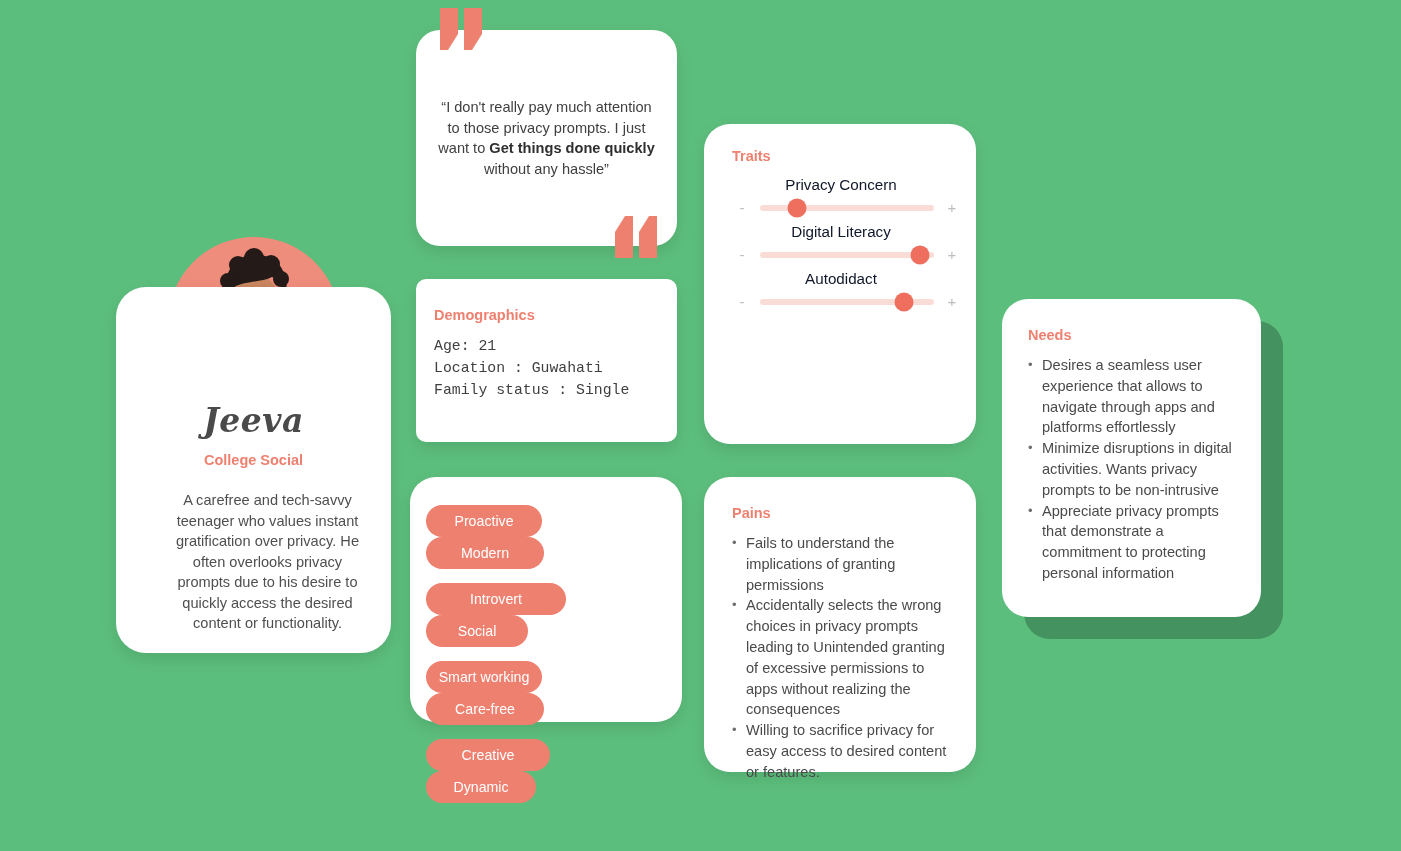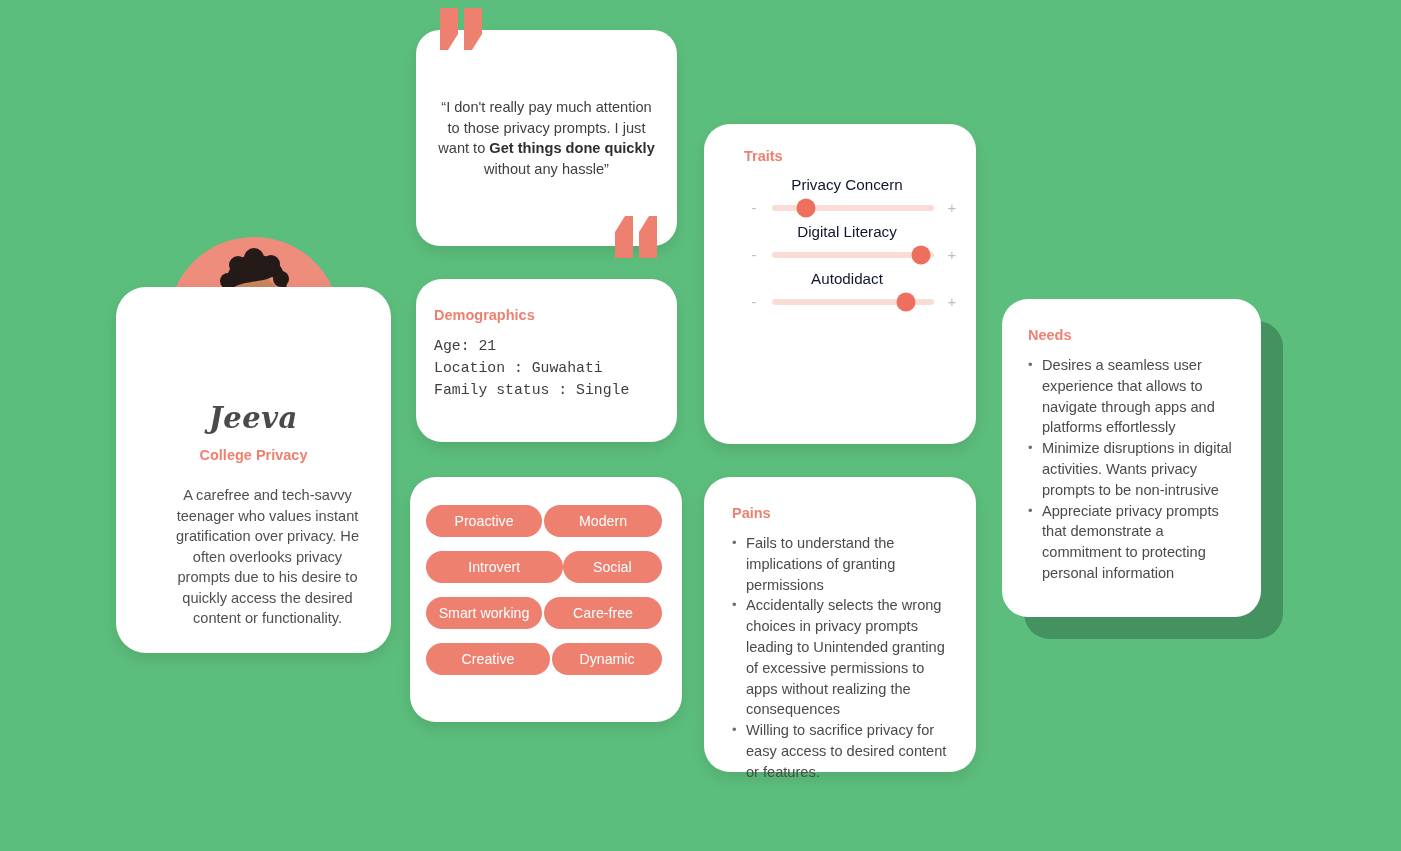--- a/index.html
+++ b/index.html
@@ -15,21 +15,21 @@
     position: relative;
   }
   .stage {
     position: relative;
     width: 1401px;
     height: 851px;
   }
   .card {
     position: absolute;
     background: #ffffff;
-    border-radius: 26px;
+    border-radius: 10px;
     box-shadow: 0 6px 16px rgba(0,0,0,0.10);
     box-sizing: border-box;
   }
 
   
   #profile-card {
     left: 116px;
     top: 287px;
     width: 275px;
     height: 366px;
@@ -46,21 +46,21 @@
     border-radius: 50%;
     overflow: hidden;
     background: #ef8d7c;
   }
   #avatar svg { display: block; }
   .person-name {
     margin-top: 114px;
     font-family: "DejaVu Serif", "Liberation Serif", serif;
     font-style: italic;
     font-weight: bold;
-    font-size: 29px;
+    font-size: 33px;
     color: #4a4a4a;
     letter-spacing: 0.5px;
   }
   .person-role {
     margin-top: 12px;
     font-size: 14.5px;
     font-weight: bold;
     color: #ee8070;
   }
   .person-bio {
@@ -125,40 +125,41 @@
     top: 477px;
     width: 272px;
     height: 245px;
     border-radius: 26px;
     padding: 28px 20px 0 16px;
   }
   .tag-row {
     display: flex;
     justify-content: space-between;
     margin-bottom: 14px;
+    flex-direction: column;
   }
   .tag {
     background: #ee8070;
     color: #ffffff;
     border-radius: 19px;
     font-size: 14.2px;
     height: 32px;
     line-height: 32px;
     text-align: center;
     box-sizing: border-box;
   }
 
   
   #traits-card {
     left: 704px;
     top: 124px;
     width: 272px;
     height: 320px;
     border-radius: 26px;
-    padding: 24px 0 0 40px;
+    padding: 24px 0 0 28px;
   }
   .trait-block { margin-top: 10px; }
   .trait-label {
     text-align: center;
     font-size: 15.2px;
     color: #0f172a;
     margin-bottom: 10px;
     padding-right: 26px;
   }
   .slider-row {
@@ -310,21 +311,21 @@
         <path d="M78 92 C83 95 90 95 95 92" stroke="#8c4f3c" stroke-width="2.4" fill="none" stroke-linecap="round"></path>
 
         <path d="M63 78 C64 96 74 106 86 106 C98 106 108 96 109 78 C108 94 98 100 86 100 C74 100 64 94 63 78 Z" fill="#2a211d" opacity="0.5"></path>
         <ellipse cx="86" cy="99" rx="7" ry="5" fill="#241b18" opacity="0.75"></ellipse>
       </g>
     </svg>
   </div>
 
   <div class="card" id="profile-card">
     <div class="person-name">Jeeva</div>
-    <div class="person-role">College Privacy</div>
+    <div class="person-role">College Social</div>
     <div class="person-bio">A carefree and tech-savvy teenager who values instant gratification over privacy. He often overlooks privacy prompts due to his desire to quickly access the desired content or functionality.</div>
   </div>
 
   <div class="card" id="demographics-card">
     <div class="sec-title">Demographics</div>
     <div class="demo-line">Age: 21</div>
     <div class="demo-line">Location : Guwahati</div>
     <div class="demo-line">Family status : Single</div>
   </div>
 

